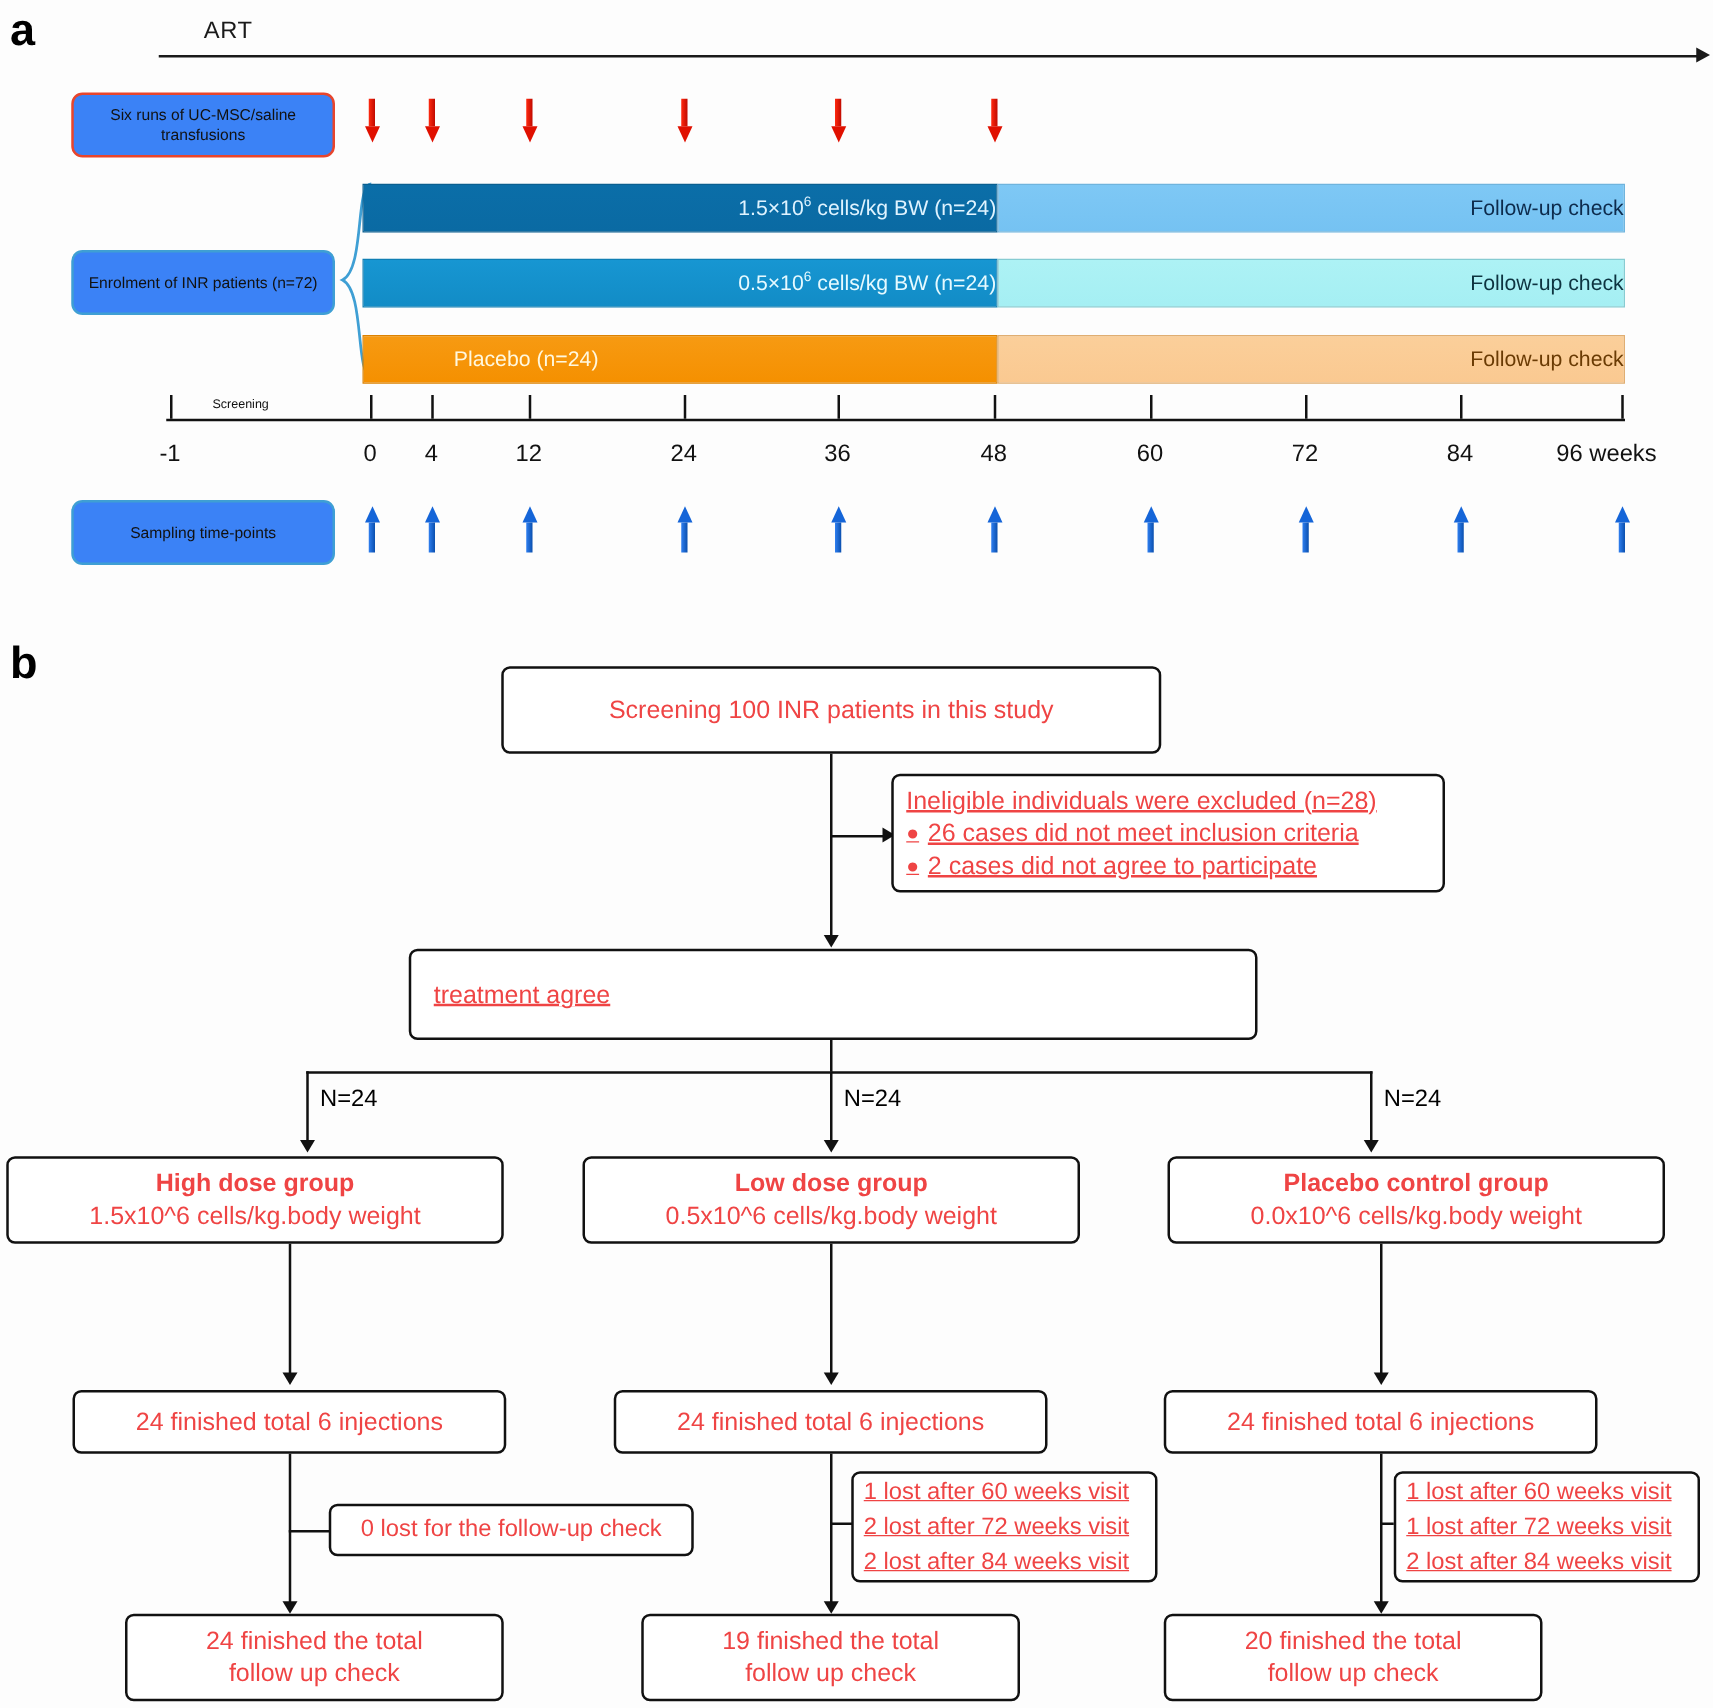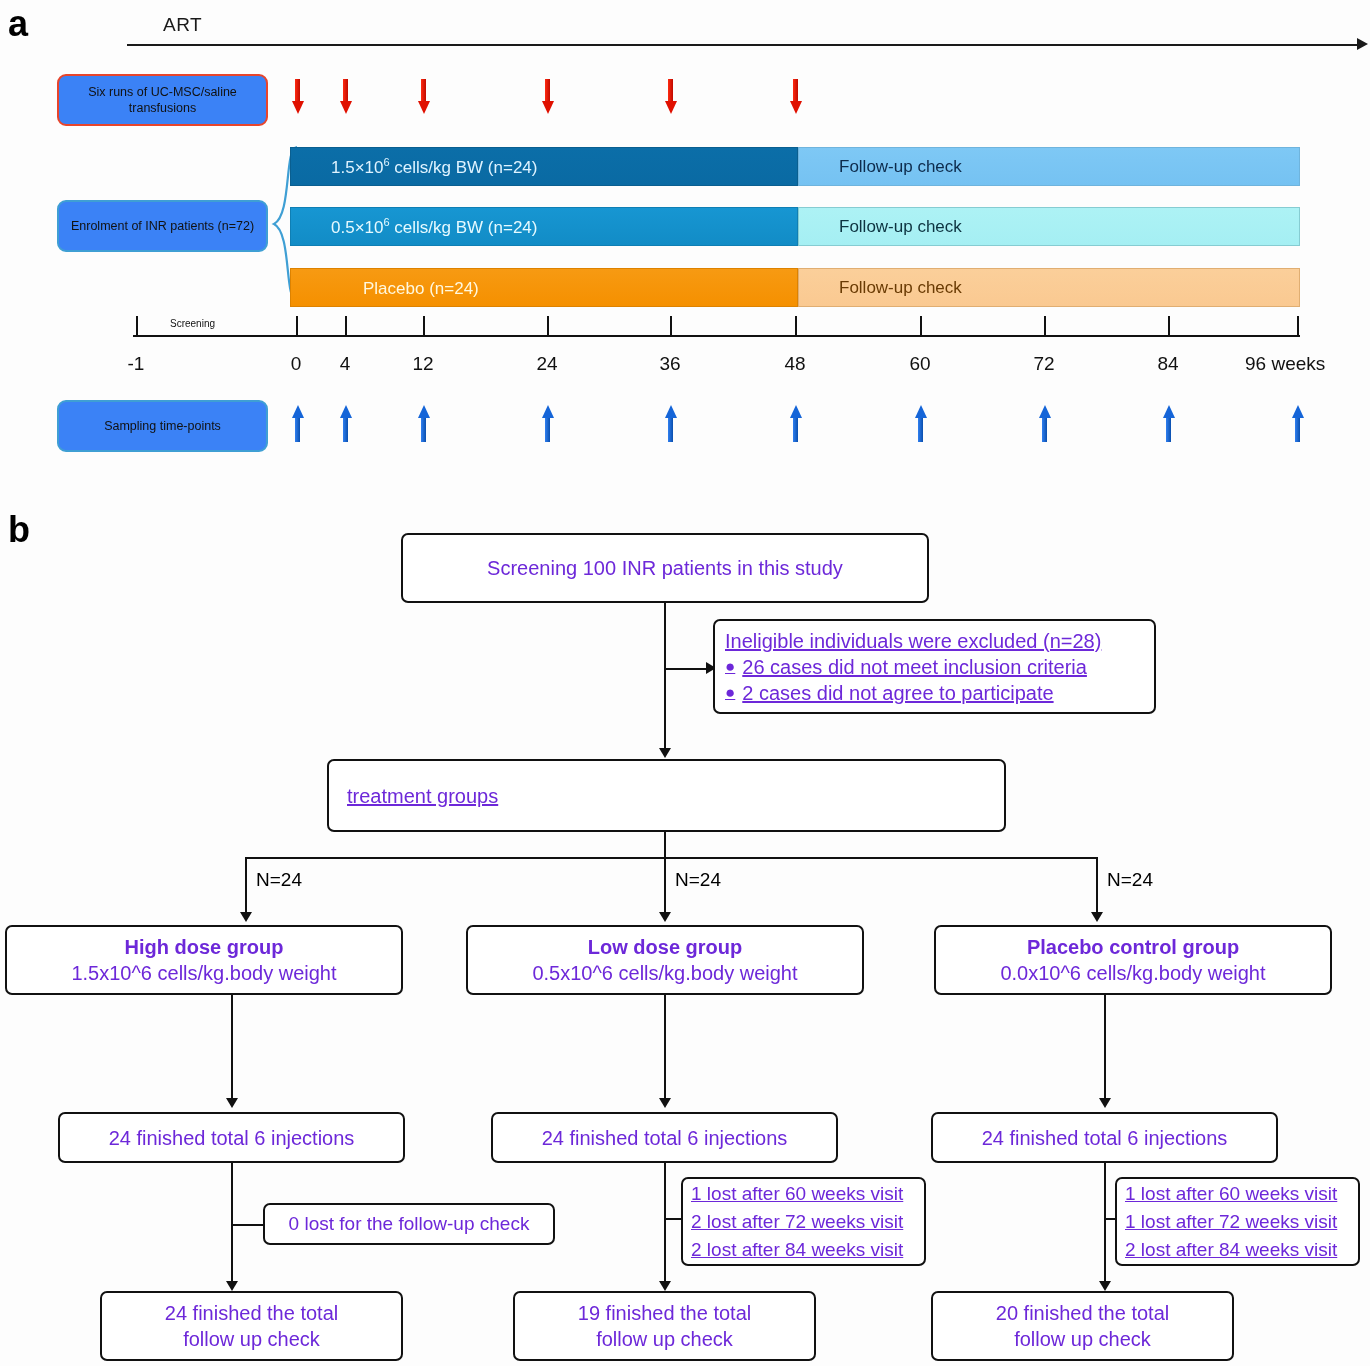--- a/index.html
+++ b/index.html
@@ -81,21 +81,21 @@
   .blue-arrow .shaft{
     width:5px;height:24px;margin:0 auto;
     background:linear-gradient(to right,#2f7ff0,#0a4fae);
   }
 
   
   .bar{
     box-sizing:border-box;
     display:flex;
     align-items:center;
-    justify-content:flex-start;
+    justify-content:flex-end;
     font-size:17px;
     white-space:nowrap;
     padding-left:40px;
   }
   .bar-treat-high{background:linear-gradient(to bottom,#0b6ea8,#0a6aa3);color:#dff3ff;border:1px solid #0a5f90;}
   .bar-follow-high{background:linear-gradient(to bottom,#7ec8f5,#75c2f2);color:#0d2b4c;border:1px solid #6fb4dd;}
   .bar-treat-low{background:linear-gradient(to bottom,#1796d2,#128cc6);color:#e6faff;border:1px solid #0f7fb4;}
   .bar-follow-low{background:linear-gradient(to bottom,#adf2f5,#a5eff3);color:#0d3340;border:1px solid #86ccd2;}
   .bar-treat-pl{background:linear-gradient(to bottom,#f79a12,#f59000);color:#fff8df;border:1px solid #dd8200;}
   .bar-follow-pl{background:linear-gradient(to bottom,#fbcf9a,#fac991);color:#6a3b04;border:1px solid #e0ae72;}
@@ -120,21 +120,21 @@
     border:2.4px solid #111;
     border-radius:7px;
     background:#fff;
     display:flex;
     flex-direction:column;
     align-items:center;
     justify-content:center;
     text-align:center;
     font-size:20px;
     line-height:26px;
-    color:#6d28d9;
+    color:#ef4444;
     padding:3px 8px;
   }
   .fbox.left-align{align-items:flex-start;text-align:left;text-decoration:underline;}
   .fbox .ln{display:block;}
   .vline{width:0;border-left:2.4px solid #111;}
   .hline{height:0;border-top:2.4px solid #111;}
   .arrow-down{
     width:0;height:0;
     border-left:6px solid transparent;
     border-right:6px solid transparent;
@@ -316,21 +316,21 @@
       <span class="bullet-dot">●</span>
       <span>26 cases did not meet inclusion criteria</span>
     </div>
     <div class="bullet-row">
       <span class="bullet-dot">●</span>
       <span>2 cases did not agree to  participate</span>
     </div>
   </div>
 
   <div class="abs fbox left-align" style="left:327px;top:759px;width:679px;height:73px;padding:4px 18px;justify-content:center;">
-    <span class="ln">treatment groups</span>
+    <span class="ln">treatment agree</span>
   </div>
 
   <div class="abs vline" style="left:664px;top:832px;height:25px;"></div>
   <div class="abs hline" style="left:245px;top:857px;width:853px;"></div>
   <div class="abs vline" style="left:245px;top:857px;height:59px;"></div>
   <div class="abs vline" style="left:664px;top:857px;height:59px;"></div>
   <div class="abs vline" style="left:1096px;top:857px;height:59px;"></div>
   <div class="abs arrow-down" style="left:240px;top:912px;"></div>
   <div class="abs arrow-down" style="left:659px;top:912px;"></div>
   <div class="abs arrow-down" style="left:1091px;top:912px;"></div>

